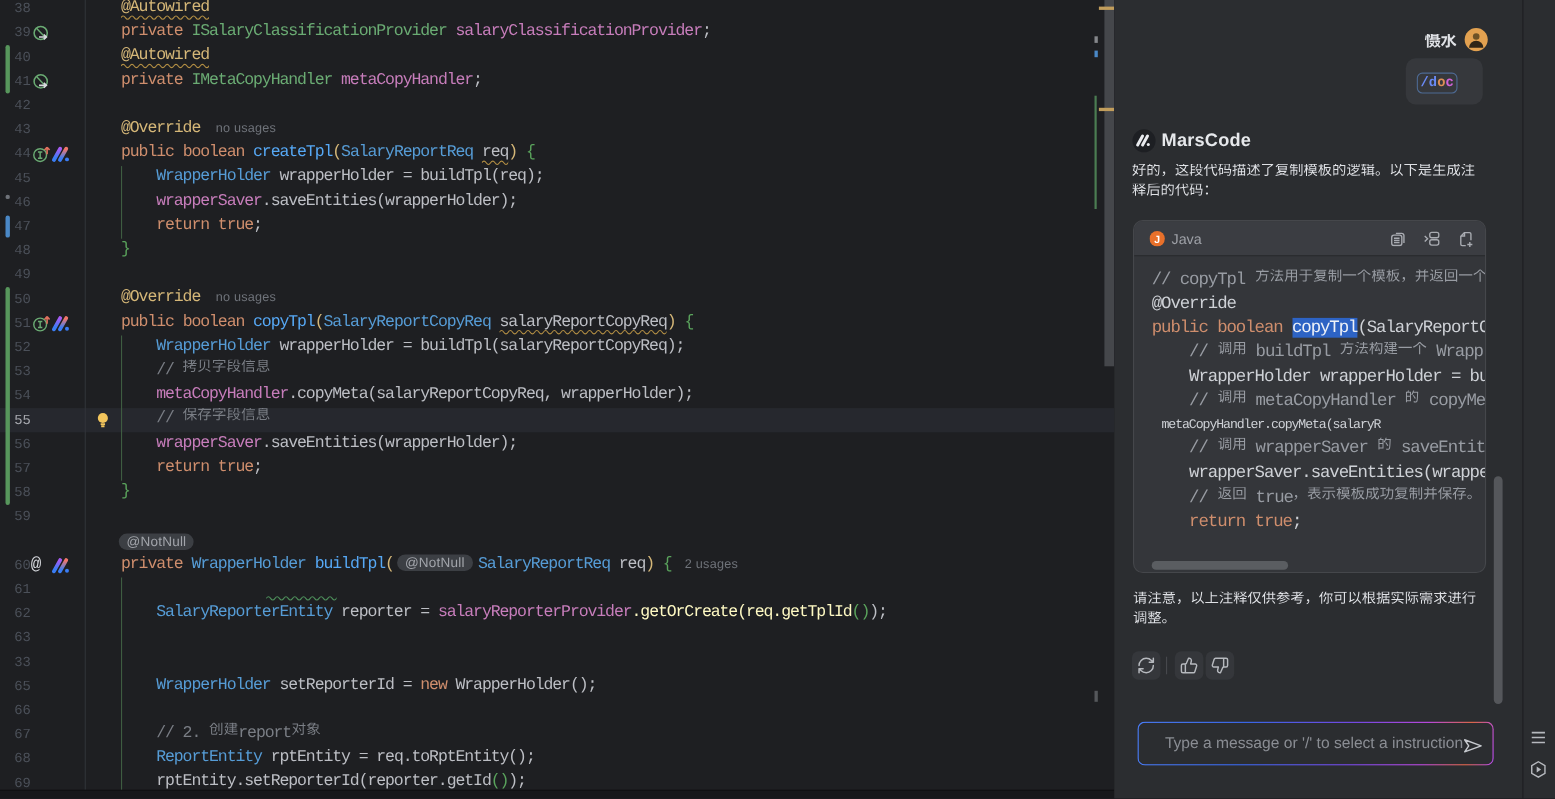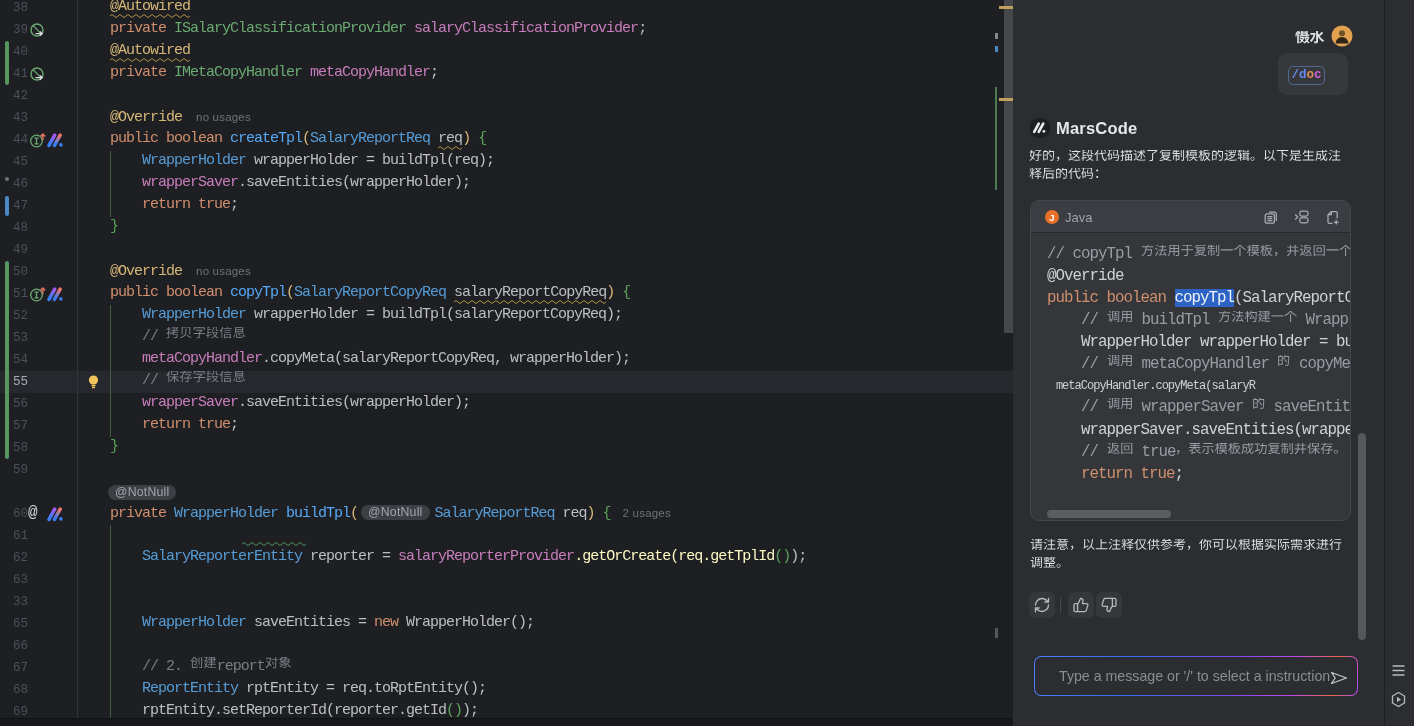--- a/index.html
+++ b/index.html
@@ -157,21 +157,21 @@
           <use href="#g4fe1" x="4000.0"></use>
           <use href="#g606f" x="5000.0"></use>
         </g>
       </svg></div>
     <div class="cl" style="left:78px;top:392px"><span style="color:#bcbec4">        </span><span style="color:#c77dbb">wrapperSaver</span><span style="color:#bcbec4">.saveEntities(wrapperHolder);</span></div>
     <div class="cl" style="left:78px;top:414px"><span style="color:#bcbec4">        </span><span style="color:#cf8e6d">return true</span><span style="color:#bcbec4">;</span></div>
     <div class="cl" style="left:78px;top:436px"><span style="color:#bcbec4">    </span><span style="color:#5aa35c">}</span></div>
     <div class="ab" style="left:108px;top:484px"><span class="chip">@NotNull</span></div>
     <div class="cl" style="left:78px;top:502px"><span style="color:#bcbec4">    </span><span style="color:#cf8e6d">private </span><span style="color:#569cd6">WrapperHolder </span><span style="color:#56a8f5">buildTpl</span><span style="color:#d5b778">(</span><span class="chip" style="margin:0 5px 0 3px">@NotNull</span><span style="color:#569cd6">SalaryReportReq</span><span style="color:#bcbec4"> req</span><span style="color:#d5b778">)</span><span style="color:#bcbec4"> </span><span style="color:#5aa35c">{</span><span class="hint" style="margin-left:12px">2 usages</span></div>
     <div class="cl" style="left:78px;top:546px"><span style="color:#bcbec4">        </span><span style="color:#569cd6">SalaryReporterEntity</span><span style="color:#bcbec4"> reporter = </span><span style="color:#c77dbb">salaryReporterProvider</span><span style="color:#fef9c3">.getOrCreate(req.getTplId</span><span style="color:#5aa35c">()</span><span style="color:#bcbec4">);</span></div>
-    <div class="cl" style="left:78px;top:612px"><span style="color:#bcbec4">        </span><span style="color:#569cd6">WrapperHolder</span><span style="color:#bcbec4"> saveEntities = </span><span style="color:#cf8e6d">new </span><span style="color:#bcbec4">WrapperHolder();</span></div>
+    <div class="cl" style="left:78px;top:612px"><span style="color:#bcbec4">        </span><span style="color:#569cd6">WrapperHolder</span><span style="color:#bcbec4"> setReporterId = </span><span style="color:#cf8e6d">new </span><span style="color:#bcbec4">WrapperHolder();</span></div>
     <div class="cl" style="left:78px;top:656px"><span style="color:#7a7e85">        // 2. </span><svg class="ck" style="width:26.6px;height:17.29px;vertical-align:-4.32px" viewBox="0 0 2000.0 1300.0">
         <g fill="#7a7e85" transform="translate(0,760.2) scale(1.0)">
           <use href="#g521b" x="0.0"></use>
           <use href="#g5efa" x="1000.0"></use>
         </g>
       </svg><span style="color:#7a7e85">report</span><svg class="ck" style="width:26.6px;height:17.29px;vertical-align:-4.32px" viewBox="0 0 2000.0 1300.0">
         <g fill="#7a7e85" transform="translate(0,760.2) scale(1.0)">
           <use href="#g5bf9" x="0.0"></use>
           <use href="#g8c61" x="1000.0"></use>
         </g>

